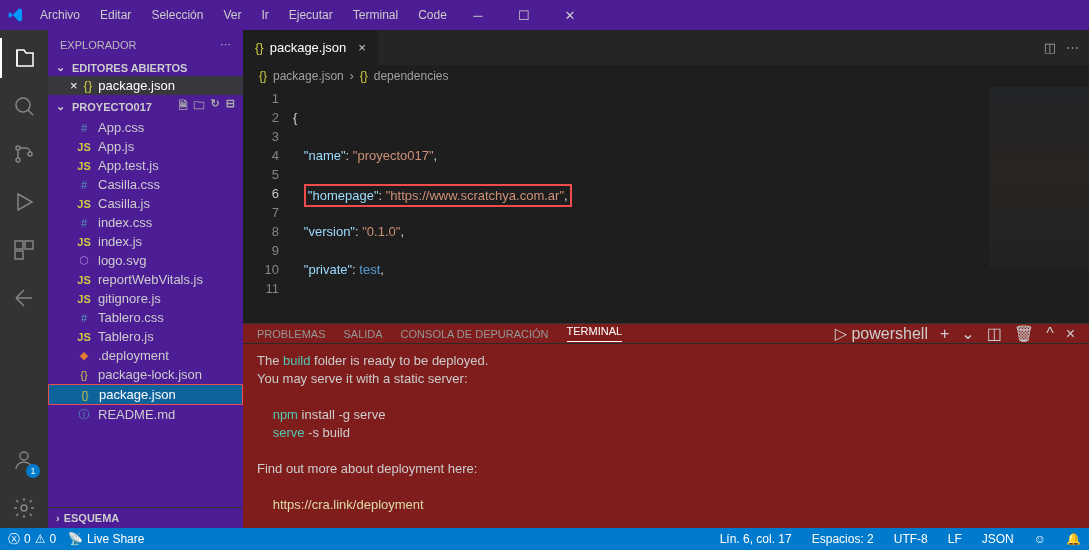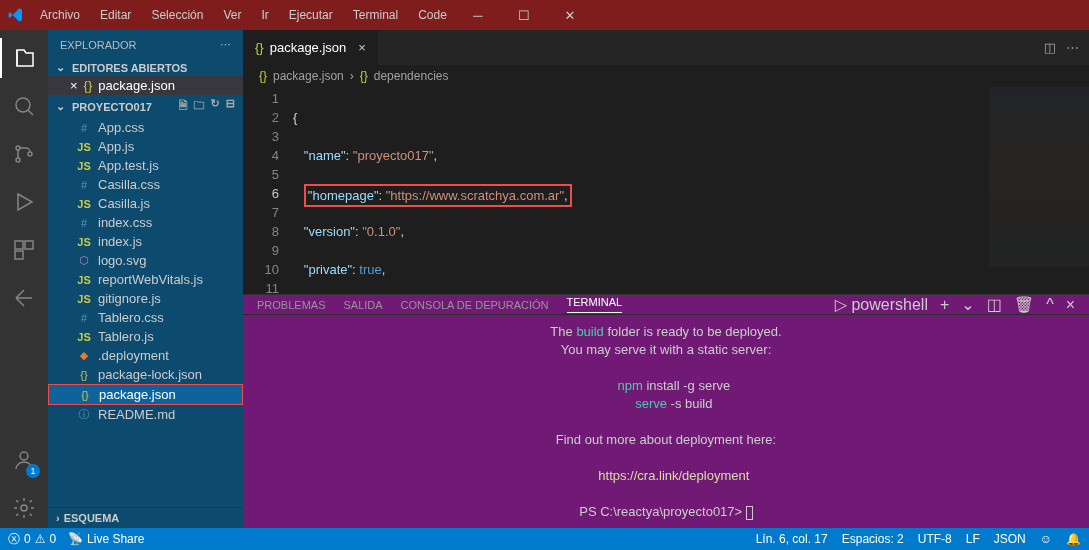--- a/index.html
+++ b/index.html
@@ -1,38 +1,38 @@
 <!DOCTYPE html>
 <html><head>
 <meta charset="utf-8">
 <style>
 * { margin: 0; padding: 0; box-sizing: border-box; font-family: "Segoe UI", sans-serif; }
 body { background: #1e1e1e; color: #cccccc; width: 1089px; height: 550px; overflow: hidden; display: flex; flex-direction: column; font-size: 13px; }
 
 
-.titlebar { height: 30px; background: #7f1d1d; display: flex; align-items: center; padding: 0 8px; }
+.titlebar { height: 30px; background: #4c1d95; display: flex; align-items: center; padding: 0 8px; }
 .titlebar .logo { width: 16px; height: 16px; margin-right: 8px; }
 .titlebar .menu { display: flex; gap: 4px; }
 .titlebar .menu span { padding: 4px 8px; cursor: pointer; color: #cccccc; font-size: 12px; }
 .titlebar .title { flex: 1; text-align: center; color: #999; font-size: 12px; }
 .titlebar .win-controls { display: flex; gap: 0; }
 .titlebar .win-controls .wc { width: 46px; height: 30px; display: flex; align-items: center; justify-content: center; color: #ccc; }
 
 
 .main { flex: 1; display: flex; overflow: hidden; }
 
 
 .activitybar { width: 48px; background: #333333; display: flex; flex-direction: column; align-items: center; padding-top: 8px; gap: 8px; }
 .activitybar .aicon { width: 48px; height: 40px; display: flex; align-items: center; justify-content: center; color: #858585; position: relative; }
 .activitybar .aicon.active { color: #fff; border-left: 2px solid #fff; }
 .activitybar .spacer { flex: 1; }
 .badge-blue { position: absolute; bottom: 2px; right: 8px; background: #007acc; color: #fff; border-radius: 50%; width: 14px; height: 14px; font-size: 9px; display: flex; align-items: center; justify-content: center; }
 
 
-.sidebar { width: 195px; background: #0c4a6e; display: flex; flex-direction: column; overflow: hidden; }
+.sidebar { width: 195px; background: #4c1d95; display: flex; flex-direction: column; overflow: hidden; }
 .sidebar-header { padding: 8px 12px; display: flex; align-items: center; justify-content: space-between; text-transform: uppercase; font-size: 11px; color: #bbb; }
 .section-header { padding: 2px 8px; display: flex; align-items: center; gap: 4px; font-weight: bold; font-size: 11px; color: #ccc; text-transform: uppercase; }
 .section-header .chev { width: 12px; display: inline-block; }
 .section-header .actions { margin-left: auto; display: flex; gap: 6px; color: #aaa; }
 .open-editor-item { padding: 2px 8px 2px 22px; display: flex; align-items: center; gap: 6px; font-size: 13px; background: #37373d; color: #fff; }
 .file-tree { flex: 1; overflow-y: auto; }
 .tree-item { padding: 2px 8px 2px 28px; display: flex; align-items: center; gap: 6px; font-size: 13px; color: #ccc; cursor: pointer; }
 .tree-item.selected { background: #0e639c; color: #fff; border: 1px solid #f14c4c; }
 .tree-item .ficon { width: 16px; text-align: center; font-size: 11px; }
 .ic-css { color: #519aba; }
@@ -57,32 +57,32 @@
 .code-body { flex: 1; padding-top: 2px; line-height: 19px; white-space: pre; position: relative; }
 .line { height: 19px; }
 .s-key { color: #9cdcfe; }
 .s-str { color: #ce9178; }
 .s-bool { color: #569cd6; }
 .s-punc { color: #d4d4d4; }
 .redbox { border: 2px solid #f14c4c; padding: 0 2px; display: inline-block; }
 .minimap { position: absolute; right: 0; top: 0; width: 100px; height: 180px; background: linear-gradient(180deg, rgba(80,120,160,0.15), rgba(200,130,80,0.12), rgba(80,120,160,0.1)); opacity: 0.5; }
 
 
-.panel { height: 234px; border-top: 1px solid #333; display: flex; flex-direction: column; background: #701a75; text-align: center; }
+.panel { height: 205px; border-top: 1px solid #333; display: flex; flex-direction: column; background: #7f1d1d; }
 .panel-tabs { height: 32px; display: flex; align-items: center; gap: 18px; padding: 0 14px; font-size: 11px; color: #969696; border-bottom: 1px solid #2a2a2a; }
 .panel-tabs .ptab.active { color: #fff; border-bottom: 1px solid #fff; padding-bottom: 4px; }
 .panel-tabs .pactions { margin-left: auto; display: flex; align-items: center; gap: 12px; color: #ccc; font-size: 16px; }
 .terminal { flex: 1; font-family: Consolas, monospace; font-size: 13px; padding: 8px 14px; color: #ccc; line-height: 18px; white-space: pre-wrap; }
 .t-cyan { color: #4ec9b0; }
 .t-yellow { color: #dcdcaa; }
 .cursor { display: inline-block; width: 7px; height: 14px; border: 1px solid #ccc; vertical-align: middle; }
 
 
 .statusbar { height: 22px; background: #007acc; color: #fff; display: flex; align-items: center; font-size: 12px; padding: 0 8px; gap: 12px; }
-.statusbar .sb-right { margin-left: auto; display: flex; gap: 14px; align-items: center; }
+.statusbar .sb-right { margin-left: auto; display: flex; gap: 20px; align-items: center; }
 .statusbar .sb-item { display: flex; align-items: center; gap: 4px; }
 
 svg { display: block; }
 </style>
 </head>
 <body>
 
 <div class="titlebar">
   <span class="logo">
     <svg width="16" height="16" viewBox="0 0 24 24">
@@ -288,21 +288,21 @@
           <div class="ln">8</div>
           <div class="ln">9</div>
           <div class="ln">10</div>
           <div class="ln">11</div>
         </div>
       <div class="code-body">
 <div class="line"><span class="s-punc">{</span></div>
 <div class="line">   <span class="s-key">"name"</span><span class="s-punc">: </span><span class="s-str">"proyecto017"</span><span class="s-punc">,</span></div>
 <div class="line">   <span class="redbox"><span class="s-key">"homepage"</span><span class="s-punc">: </span><span class="s-str">"https://www.scratchya.com.ar"</span><span class="s-punc">,</span></span></div>
 <div class="line">   <span class="s-key">"version"</span><span class="s-punc">: </span><span class="s-str">"0.1.0"</span><span class="s-punc">,</span></div>
-<div class="line">   <span class="s-key">"private"</span><span class="s-punc">: </span><span class="s-bool">true</span><span class="s-punc">,</span></div>
+<div class="line">   <span class="s-key">"private"</span><span class="s-punc">: </span><span class="s-bool">test</span><span class="s-punc">,</span></div>
 
 
 
 
 
 
       </div>
       <div class="minimap"></div>
     </div>
 

